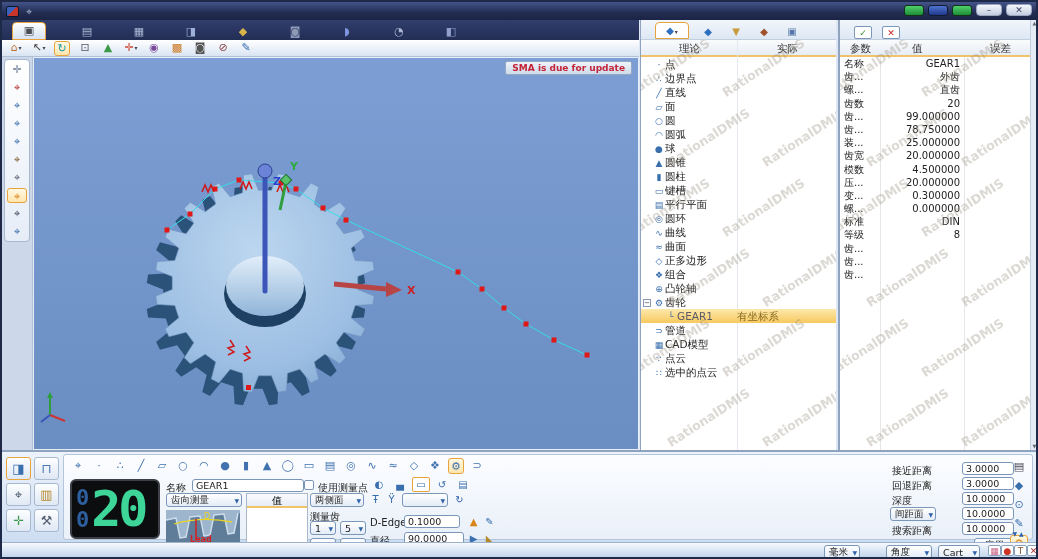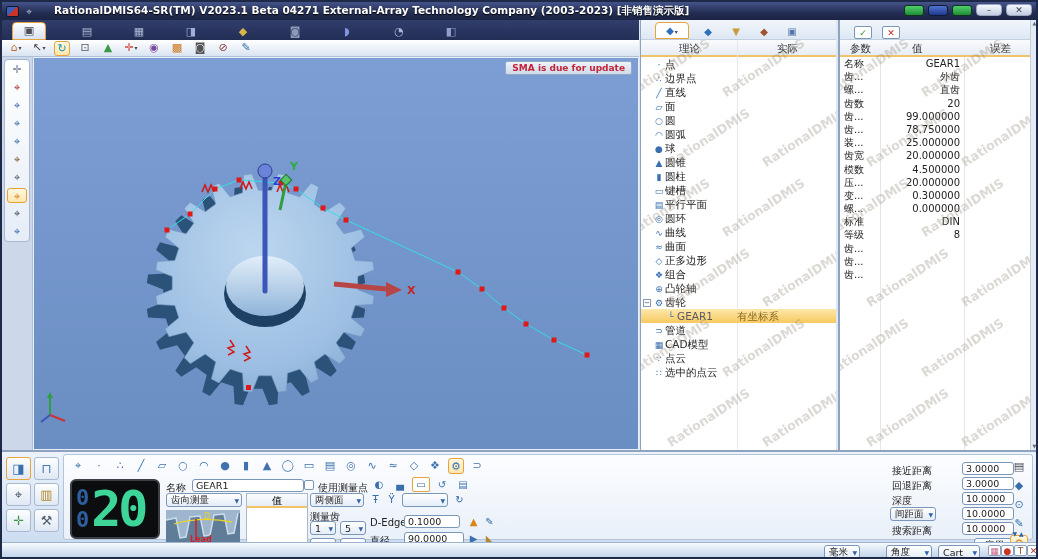--- a/index.html
+++ b/index.html
@@ -139,21 +139,20 @@
   .bottomedge{position:absolute;left:0;top:556px;width:100%;height:3px;background:#1d2947;}
 </style>
 </head>
 <body>
 
 <div class="win">
 
   <div class="titlebar">
     <span class="appicon"></span>
     <span class="tb-probe">⌖</span>
-    <span class="title">RationalDMIS64-SR(TM) V2023.1 Beta 04271   External-Array Technology Company (2003-2023) [非销售演示版]</span>
     <span class="tray">
       <span class="tico g"></span>
       <span class="tico b"></span>
       <span class="tico g"></span>
       <button class="wbtn">–</button>
       <button class="wbtn">✕</button>
     </span>
   </div>
 
   <div class="ribbonrow" id="ribbon-tabs">

